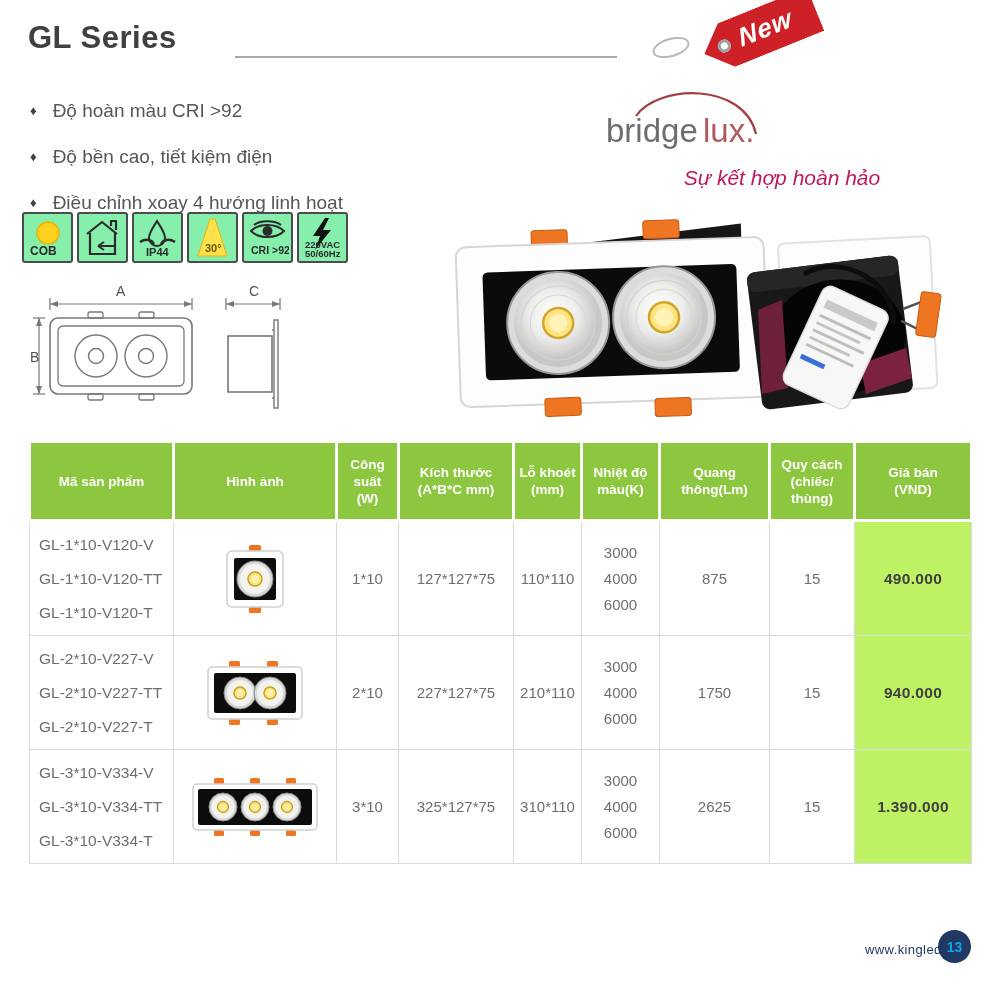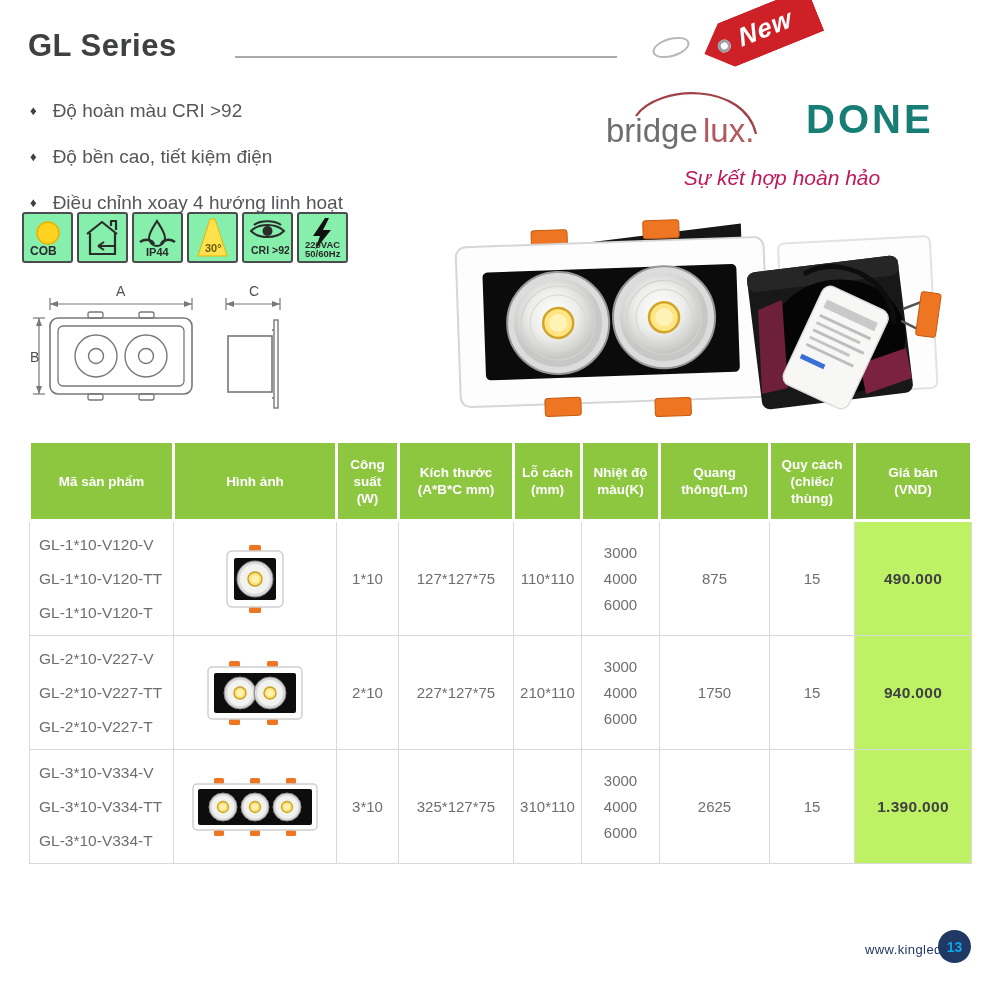--- a/index.html
+++ b/index.html
@@ -1,19 +1,19 @@
 <!DOCTYPE html>
 <html><head>
 <meta charset="utf-8">
 <style>
   html,body{margin:0;padding:0;background:#fff;}
   body{width:1000px;height:985px;position:relative;font-family:"Liberation Sans",sans-serif;overflow:hidden;color:#58595b;}
 
   
-  .page-title{position:absolute;left:28px;top:28px;font-size:31px;font-weight:800;color:#3f4042;letter-spacing:.5px;}
+  .page-title{position:absolute;left:28px;top:20px;font-size:31px;font-weight:800;color:#3f4042;letter-spacing:.5px;}
   .title-rule{position:absolute;left:235px;top:56px;width:382px;height:2px;background:#a7a9ac;}
   .tag-string{position:absolute;left:652px;top:38px;width:34px;height:15px;border:2px solid #b7b9bb;border-radius:50%;transform:rotate(-16deg);background:transparent;}
   .new-tag{position:absolute;left:700px;top:8px;width:120px;height:47px;background:#cd2127;transform:rotate(-22deg);clip-path:polygon(0 50%,20% 0,100% 0,100% 100%,20% 100%);}
   .new-tag .hole{position:absolute;left:15px;top:17px;width:13px;height:13px;background:#fff;border-radius:50%;box-shadow:inset 0 0 0 3px #9aa0a4;}
   .new-tag .new-text{position:absolute;left:38px;top:7px;color:#fff;font-size:26px;font-weight:800;font-style:italic;letter-spacing:1px;transform:skewX(-6deg);}
 
   
   .features{position:absolute;left:30px;top:96px;}
   .feature-item{font-size:19px;color:#55565a;margin-bottom:17px;line-height:29px;display:flex;align-items:center;}
   .feature-item .diamond{font-size:13px;color:#3f4042;margin-right:16px;}
@@ -71,21 +71,20 @@
     <span>Điều chỉnh xoay 4 hướng linh hoạt</span>
   </div>
 </div>
 
 <div class="brand-row">
   <svg width="172" height="64" viewBox="0 0 172 64">
     <path d="M30,24 C52,-8 138,-10 150,42" stroke="#a04046" stroke-width="2.2" fill="none"></path>
     <text x="0" y="50" font-size="33" fill="#6d6e71">bridge</text>
     <text x="97" y="50" font-size="33" fill="#b2595d">lux.</text>
   </svg>
-  <div class="done-text">DONE</div>
 </div>
 <div class="brand-tagline">Sự kết hợp hoàn hảo</div>
 
 <div class="spec-icons">
   <div class="spec-box">
     <svg width="43" height="43" viewBox="0 0 43 43">
       <circle cx="22" cy="17" r="11" fill="#ffd21f" stroke="#e8b400" stroke-width="1.5"></circle>
       <text x="4" y="39" font-size="12" font-weight="bold" fill="#2b2b2b">COB</text>
     </svg>
   </div>
@@ -244,21 +243,21 @@
   </colgroup>
   <thead>
     <tr>
       <th>Mã sản phẩm</th>
       <th>Hình ảnh</th>
       <th>Công
 suất
 (W)</th>
       <th>Kích thước
 (A*B*C mm)</th>
-      <th>Lỗ cách
+      <th>Lỗ khoét
 (mm)</th>
       <th>Nhiệt độ
 màu(K)</th>
       <th>Quang
 thông(Lm)</th>
       <th>Quy cách
 (chiếc/
 thùng)</th>
       <th>Giá bán
 (VND)</th>

